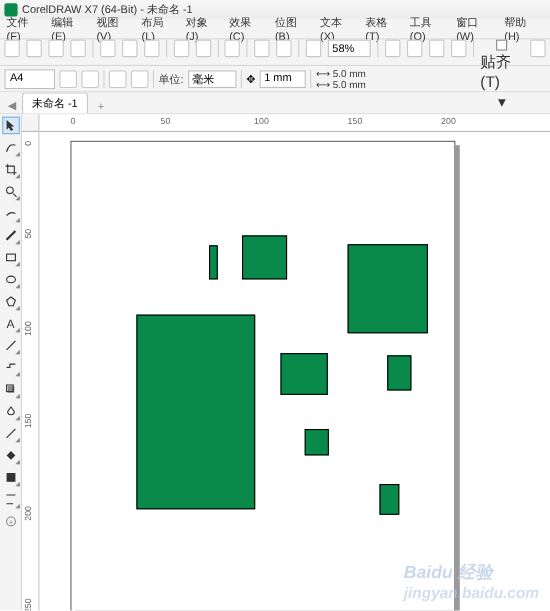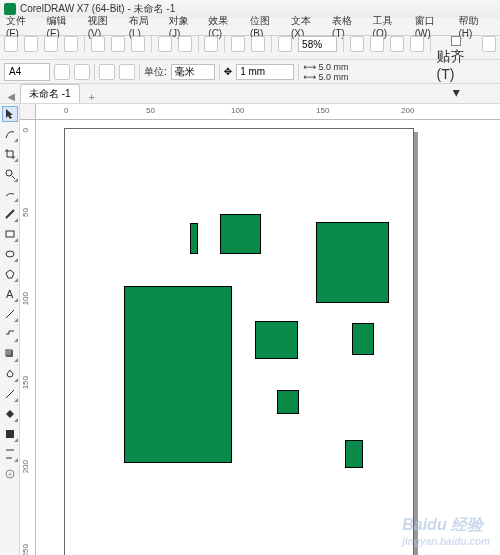--- a/index.html
+++ b/index.html
@@ -21,21 +21,21 @@
 
 .toolbar2 { height: 24px; background: #f4f4f4; border-bottom: 1px solid #d8d8d8; display: flex; align-items: center; padding: 0 4px; gap: 4px; font-size: 10px; text-align: right; }
 .paper-sel { width: 46px; height: 18px; border: 1px solid #c0c0c0; background: #fff; display: flex; align-items: center; padding: 0 4px; }
 .size-box { display: flex; flex-direction: column; gap: 1px; }
 .size-box .row { display: flex; align-items: center; gap: 2px; }
 .size-box .dim-ico { width: 10px; height: 7px; border: 1px solid #888; }
 .size-box .dim-ico.h { width: 7px; height: 10px; }
 .size-val { width: 54px; height: 10px; border: none; background: transparent; font-size: 9px; }
 .unit-lbl { font-size: 10px; color: #333; }
 .unit-sel { width: 44px; height: 16px; border: 1px solid #c0c0c0; background: #fff; font-size: 10px; display: flex; align-items: center; padding: 0 3px; }
-.nudge { width: 58px; height: 16px; border: 1px solid #c0c0c0; background: #fff; font-size: 10px; display: flex; align-items: center; padding: 0 3px; }
+.nudge { width: 42px; height: 16px; border: 1px solid #c0c0c0; background: #fff; font-size: 10px; display: flex; align-items: center; padding: 0 3px; }
 .nudge-lbls { font-size: 9px; color: #333; display: flex; flex-direction: column; line-height: 10px; }
 
 .tabs { height: 20px; background: #f4f4f4; border-bottom: 1px solid #d8d8d8; display: flex; align-items: flex-end; padding-left: 4px; font-size: 10px; }
 .tabs .nav { width: 14px; height: 14px; display: flex; align-items: center; justify-content: center; color: #888; }
 .tabs .tab { padding: 2px 8px; background: #fff; border: 1px solid #c8c8c8; border-bottom: none; border-radius: 3px 3px 0 0; margin-left: 2px; }
 .tabs .add { width: 16px; text-align: center; color: #888; margin-left: 4px; }
 
 .workspace { position: absolute; top: 104px; left: 0; right: 0; bottom: 0; display: flex; }
 
 .toolbox { width: 20px; background: #f4f4f4; border-right: 1px solid #d8d8d8; display: flex; flex-direction: column; align-items: center; padding-top: 2px; gap: 4px; }
@@ -52,21 +52,21 @@
 .ruler-v .tick { position: absolute; left: 1px; writing-mode: vertical-rl; transform: rotate(180deg); transform-origin: center; }
 .ruler-corner { position: absolute; top: 0; left: 0; width: 16px; height: 16px; background: #f4f4f4; border-right: 1px solid #bbb; border-bottom: 1px solid #bbb; }
 
 .paste { position: absolute; top: 16px; left: 16px; right: 0; bottom: 0; background: #fff; }
 .page-shadow { position: absolute; left: 32px; top: 12px; width: 350px; height: 495px; background: #999; }
 .page { position: absolute; left: 28px; top: 8px; width: 350px; height: 495px; background: #fff; border: 1px solid #666; }
 
 .shape { position: absolute; background: #0a8a4a; border: 1px solid #000; }
 
 .watermark { position: absolute; right: 10px; bottom: 8px; font-size: 16px; color: rgba(180,200,230,0.7); font-weight: bold; font-style: italic; }
-.watermark .sub { font-size: 10px; display: block; text-align: right; color: rgba(180,200,230,0.6); }
+.watermark .sub { font-size: 14px; display: block; text-align: right; color: rgba(180,200,230,0.6); }
 </style>
 </head>
 <body>
 
 <div class="titlebar">
   <div class="icon"></div>
   <div class="title">CorelDRAW X7 (64-Bit) - 未命名 -1</div>
 </div>
 
 <div class="menubar">

